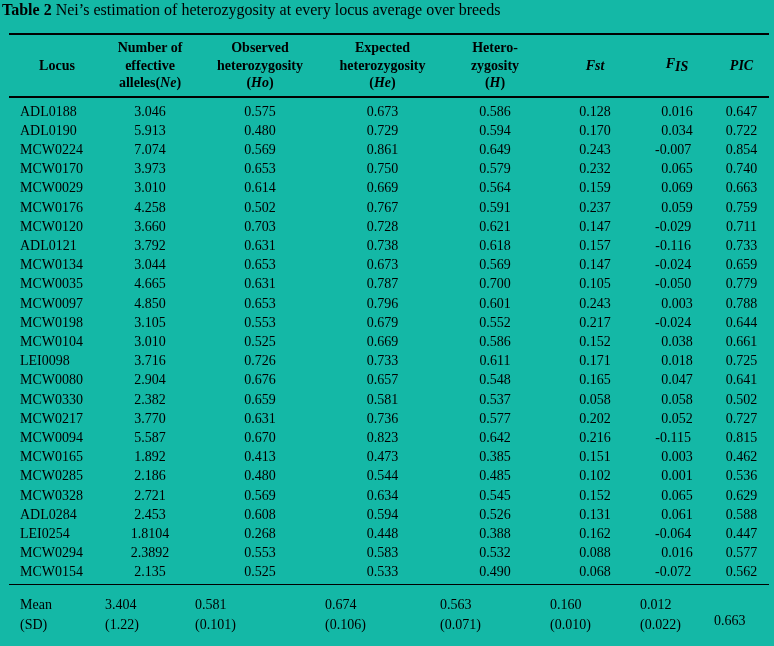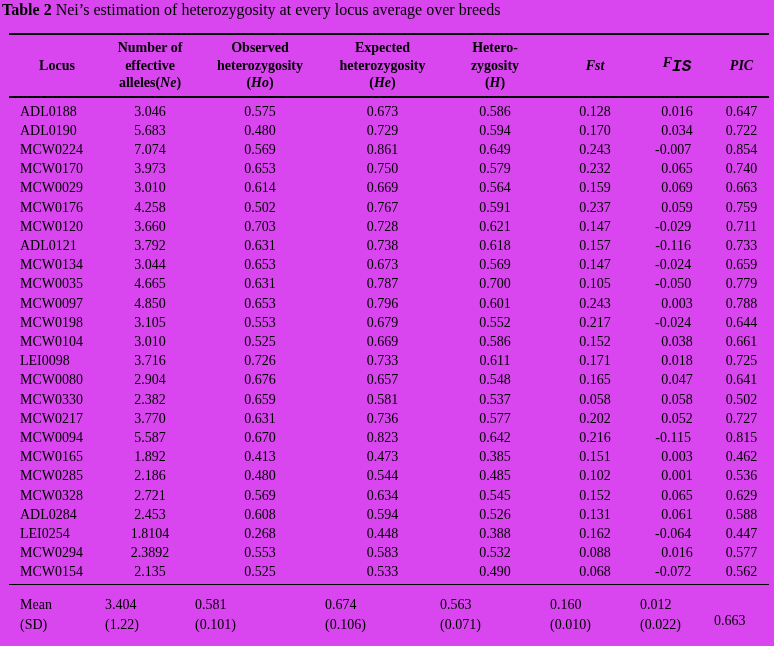--- a/index.html
+++ b/index.html
@@ -7,21 +7,21 @@
     padding: 0;
     background: #ffffff;
     color: #000000;
     font-family: "Liberation Serif", "DejaVu Serif", serif;
   }
   .page {
     position: relative;
     width: 774px;
     height: 646px;
     overflow: hidden;
-    background: #d946ef;
+    background: #14b8a6;
   }
   .caption {
     margin: 0 0 0 2px;
     padding-top: 1px;
     font-size: 16px;
     line-height: 18px;
     white-space: nowrap;
   }
   .caption .cap-label { font-weight: bold; }
 
@@ -45,21 +45,21 @@
   thead th {
     font-weight: bold;
     font-size: 14px;
     line-height: 17.5px;
     text-align: center;
     vertical-align: middle;
     padding: 4px 0 4px 0;
     border-bottom: 2px solid #000;
   }
   thead th i { font-style: italic; margin-top: 48px; }
-  thead th sub { font-size: 16px; font-family: Liberation Mono, monospace; }
+  thead th sub { font-size: 14px; }
 
   tbody td {
     font-size: 14px;
     line-height: 19.2px;
     text-align: center;
     padding: 0;
     white-space: nowrap;
   }
   tbody td.locus {
     text-align: left;
@@ -139,21 +139,21 @@
           <td>3.046</td>
           <td>0.575</td>
           <td>0.673</td>
           <td>0.586</td>
           <td>0.128</td>
           <td>0.016</td>
           <td>0.647</td>
         </tr>
         <tr>
           <td class="locus">ADL0190</td>
-          <td>5.683</td>
+          <td>5.913</td>
           <td>0.480</td>
           <td>0.729</td>
           <td>0.594</td>
           <td>0.170</td>
           <td>0.034</td>
           <td>0.722</td>
         </tr>
         <tr>
           <td class="locus">MCW0224</td>
           <td>7.074</td>

